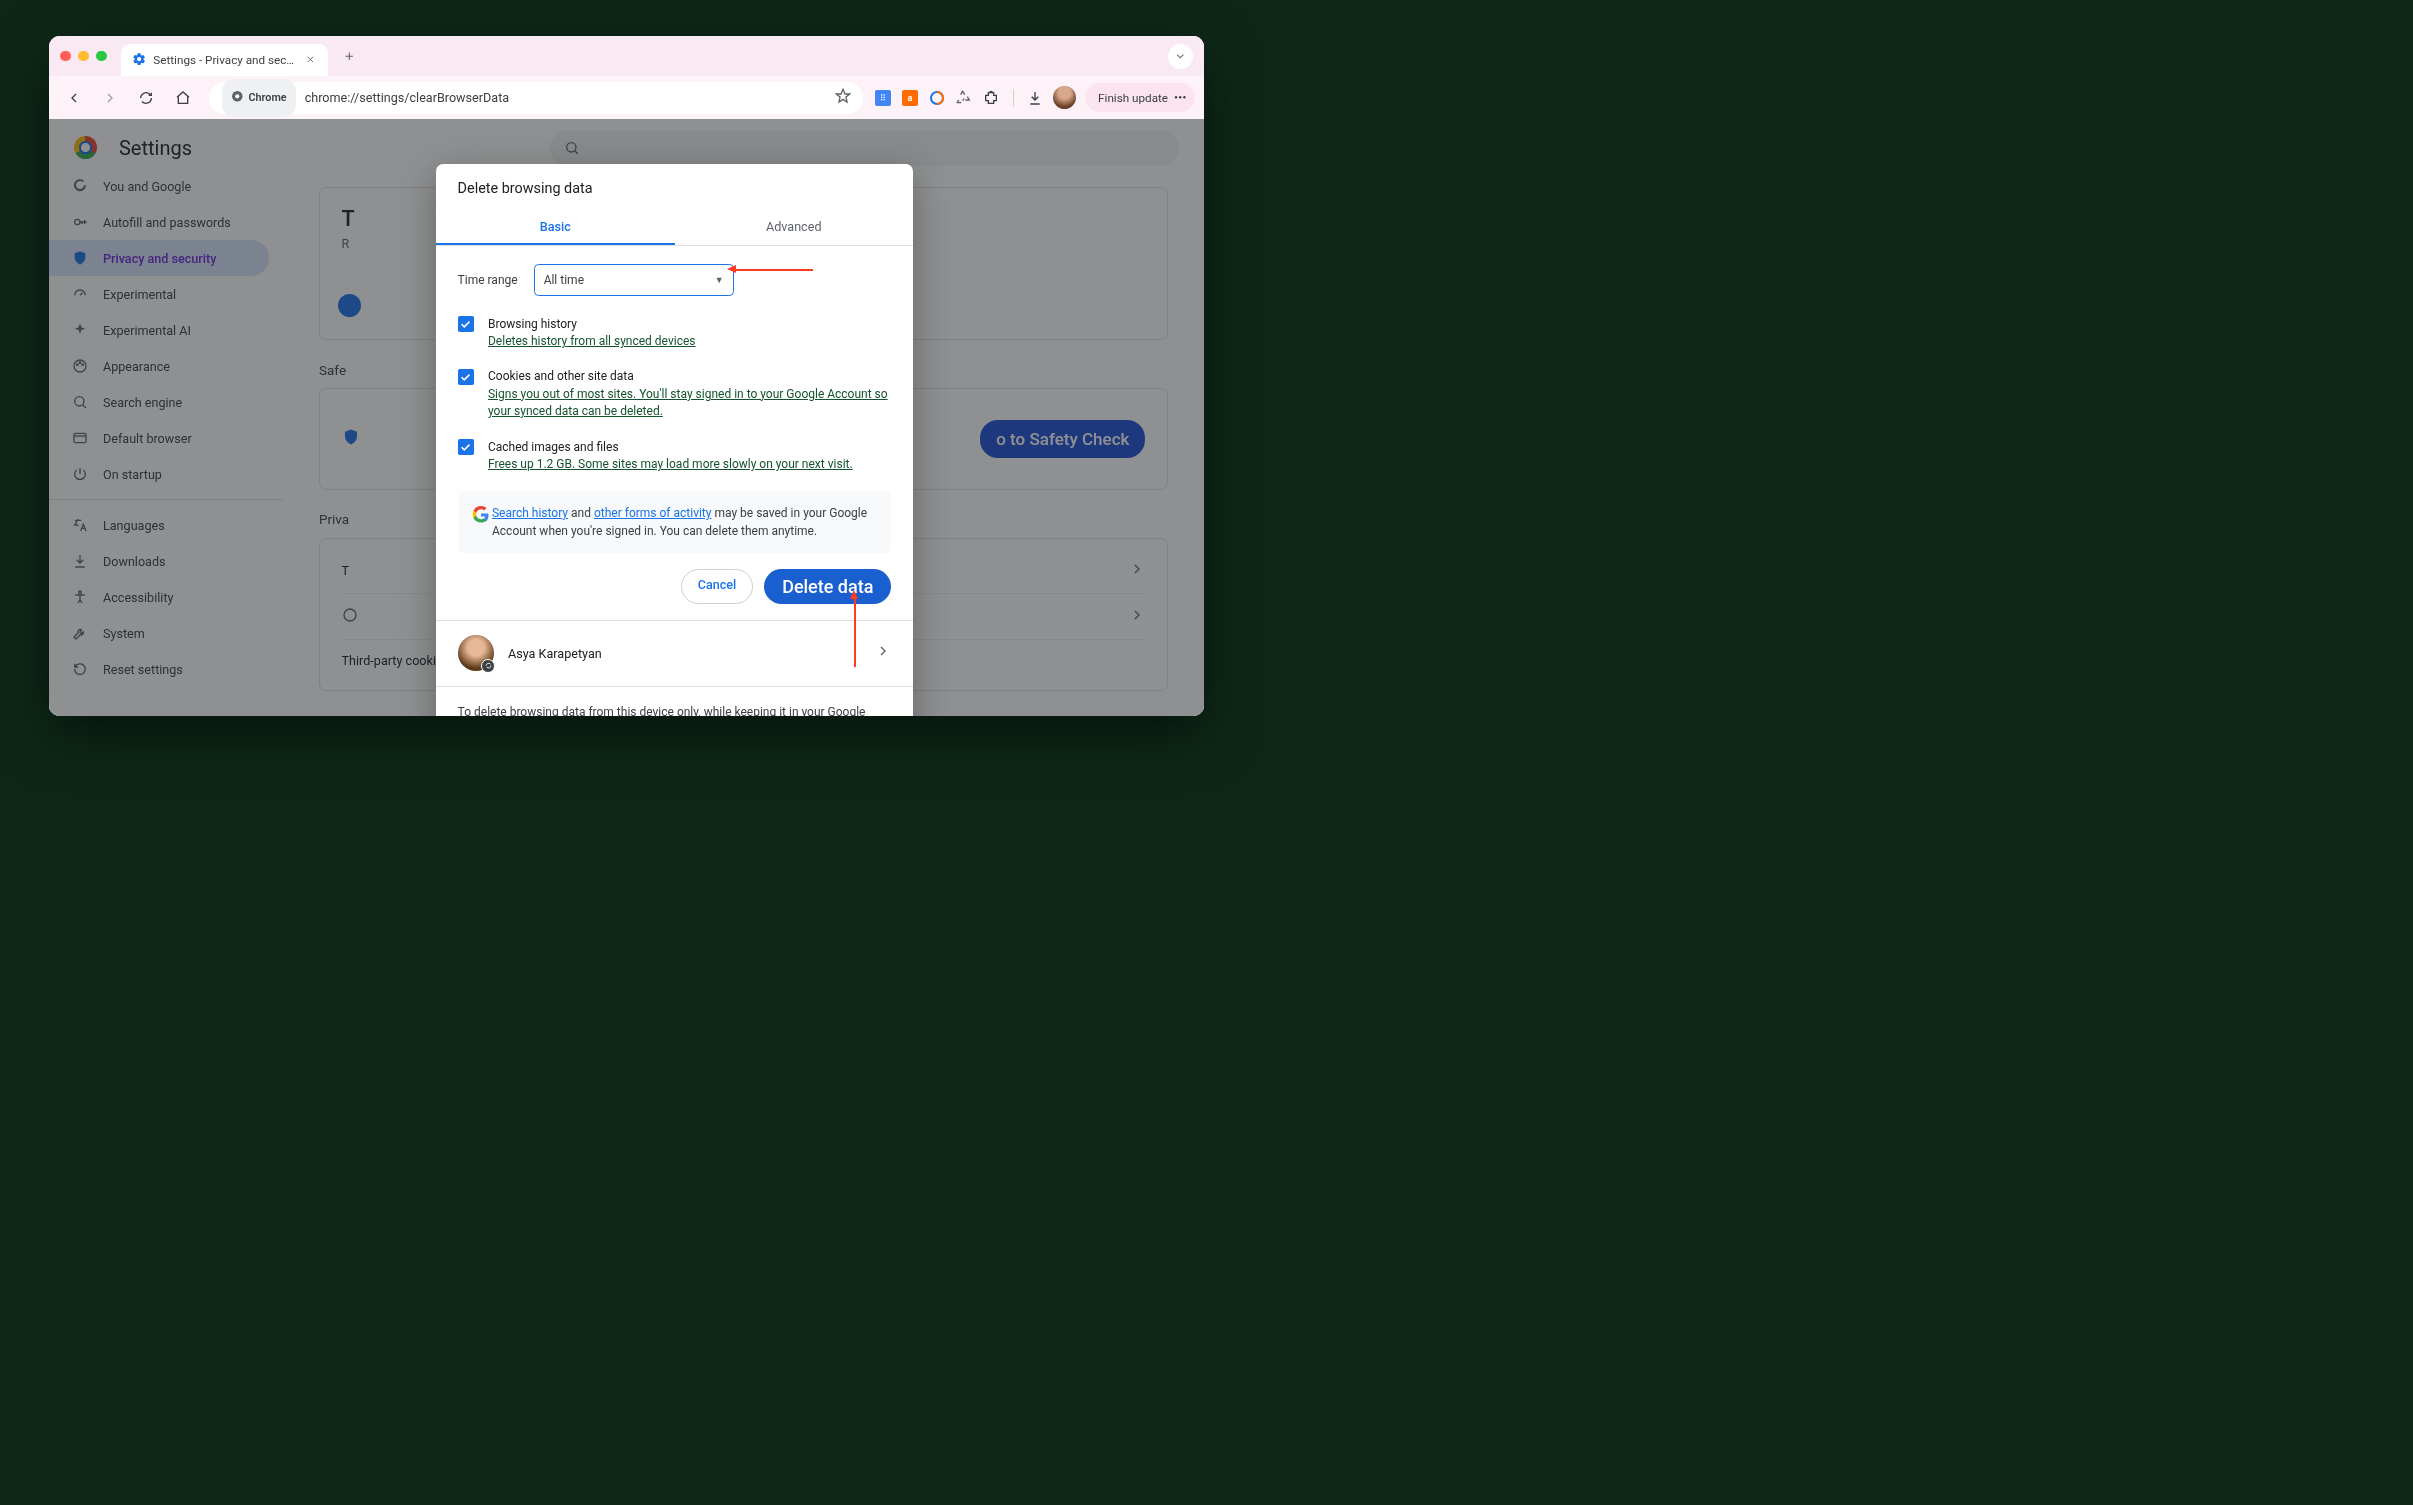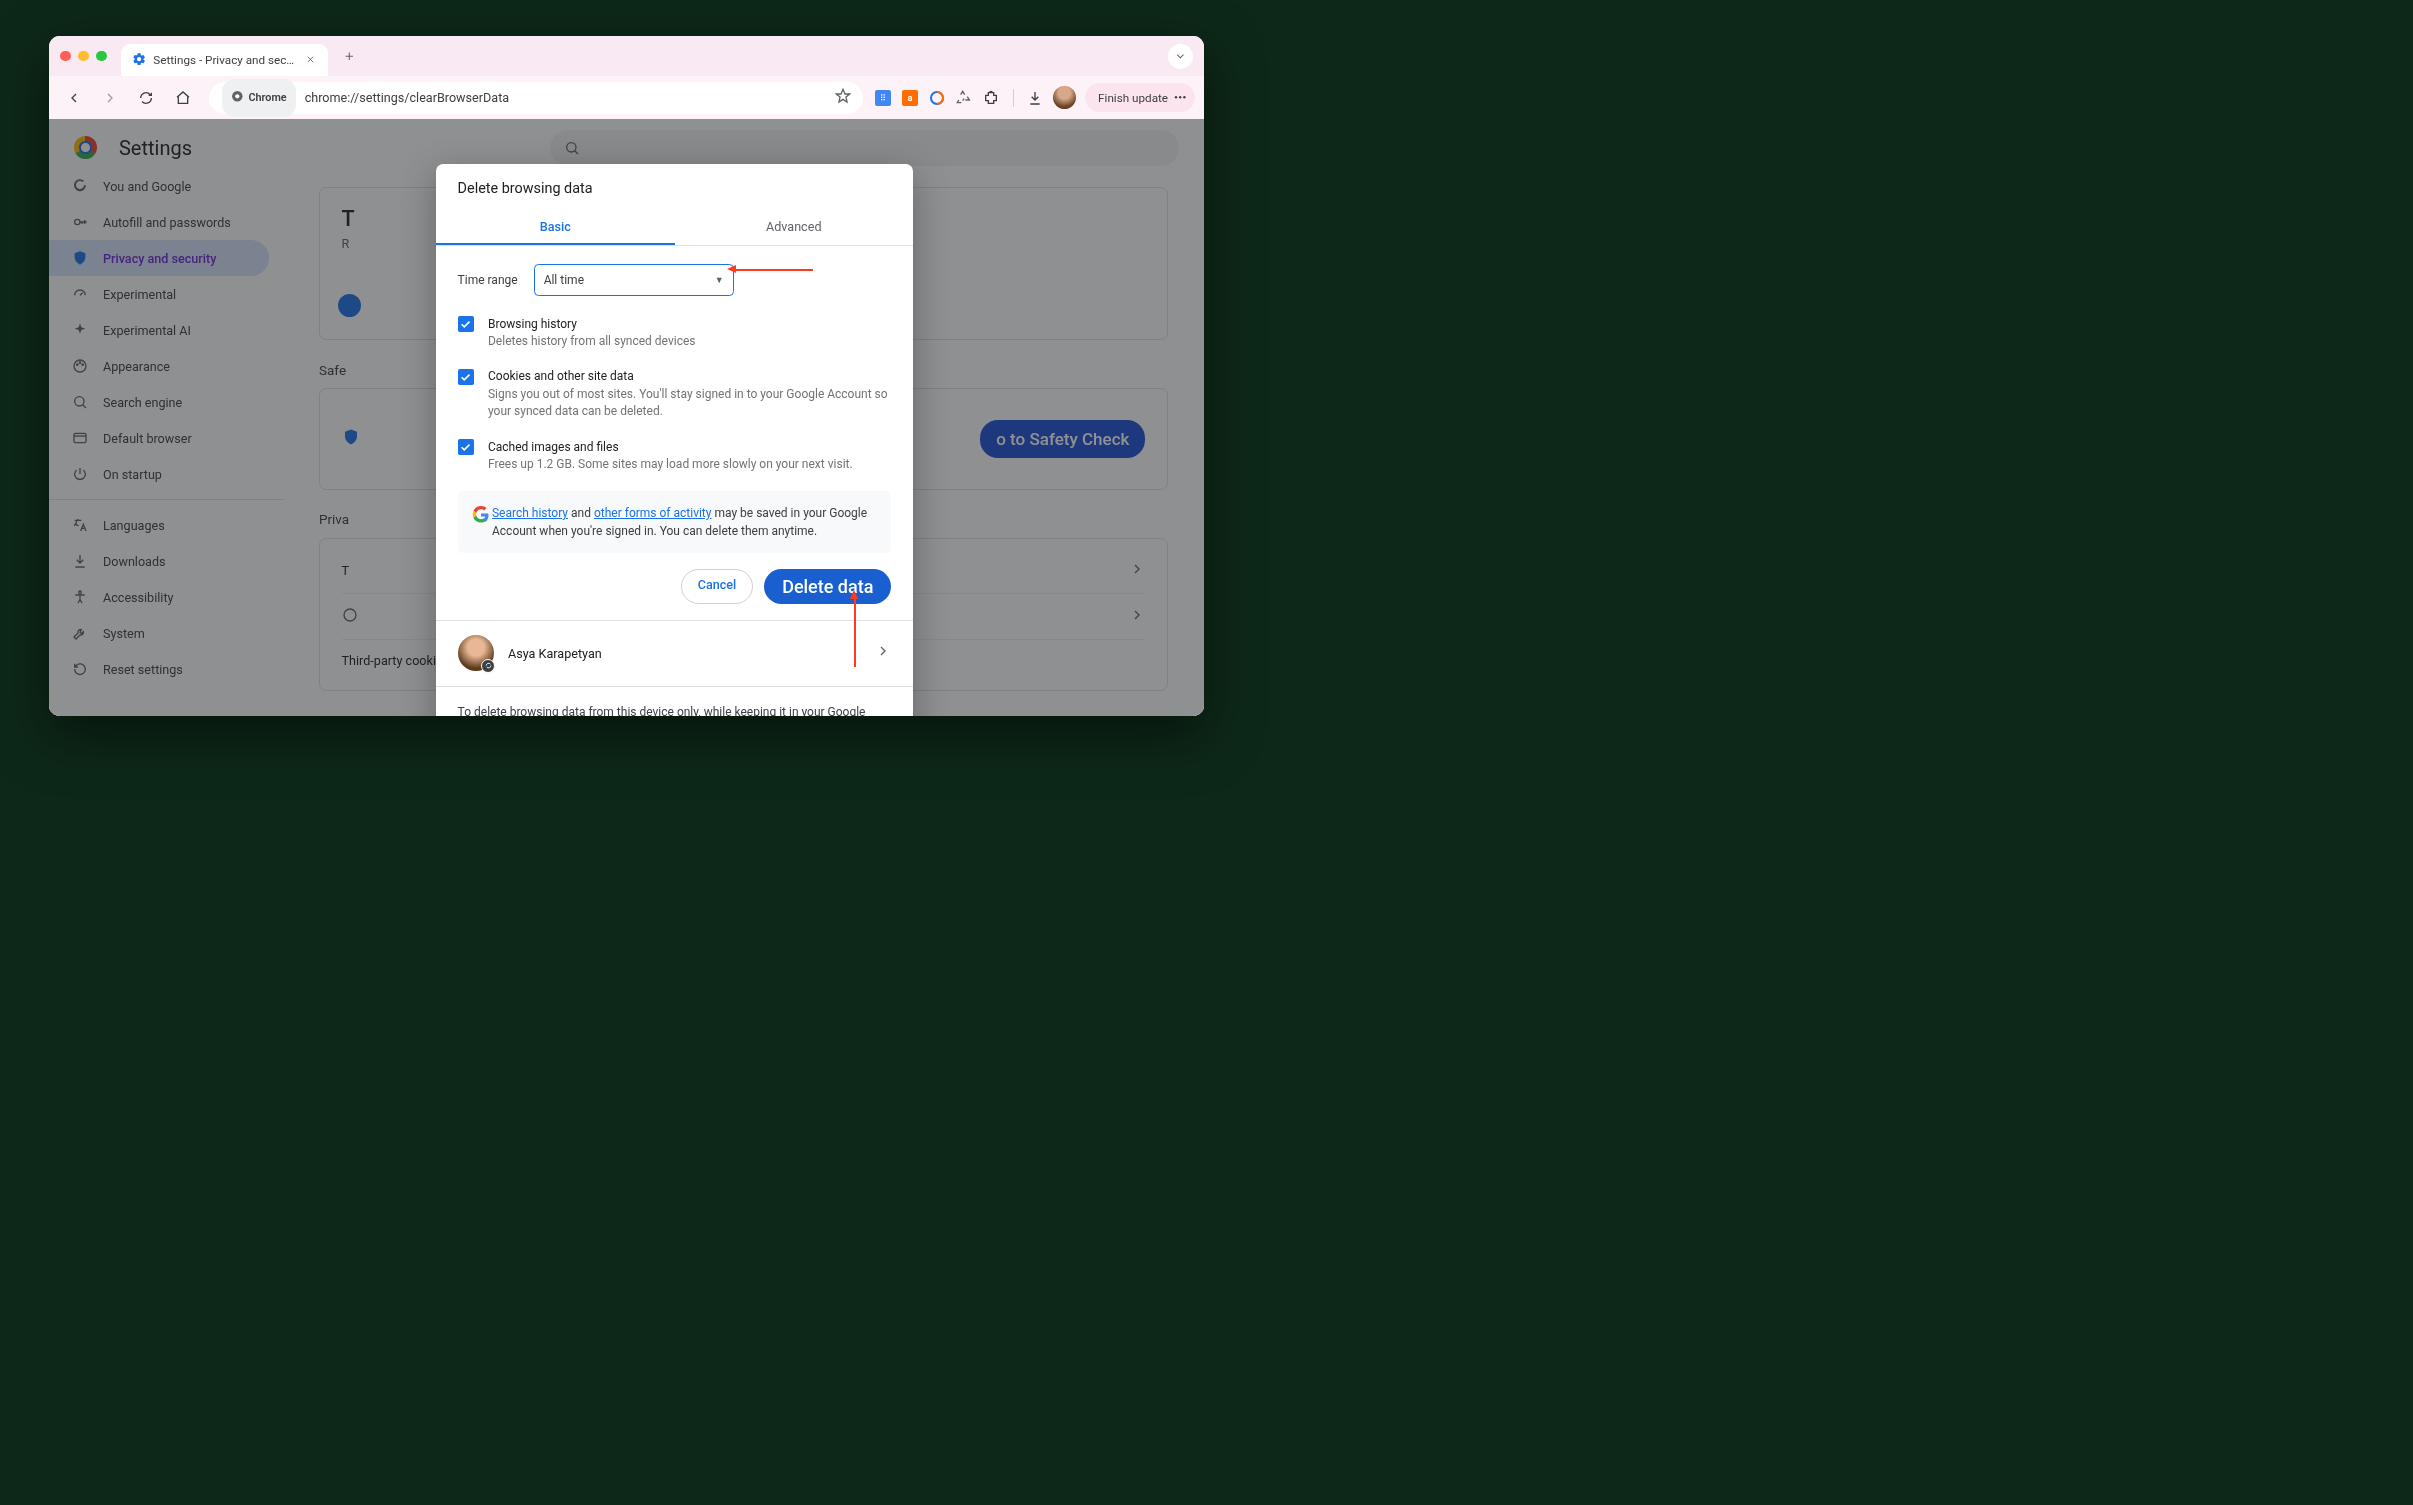--- a/index.html
+++ b/index.html
@@ -140,21 +140,21 @@
     border:1.8px solid #1a73e8; border-radius:4.5px; height:32px; width:200px;
     display:flex; align-items:center; padding:0 9px; font-size:12px; color:#3c4043;
     cursor:pointer;
   }
   .select .caret { margin-left:auto; color:#5f6368; font-size:9px; }
   .checkrow { display:flex; gap:14.4px; margin-bottom:18px; }
   .checkbox { width:16px; height:16px; background:#1a73e8; border-radius:1.8px; display:flex; align-items:center; justify-content:center; flex-shrink:0; margin-top:0.9px; cursor:pointer; }
   .checkbox svg { width:12.6px; height:12.6px; color:#fff; }
   .check-text { font-size:12px; line-height:1.45; }
   .check-title { color:#202124; }
-  .check-desc { color:#737373; }
+  .check-desc { color:#14532d;text-decoration:underline; }
   .infobox { background:#f8f9fa; border-radius:5.4px; padding:12.6px 14.4px; display:flex; gap:2px; font-size:12px; color:#3c4043; line-height:1.5; }
   .infobox a { color:#1a73e8; text-decoration:underline; cursor:pointer; }
   .glogo { width:18px; height:18px; flex-shrink:0; margin-top:1.8px; }
   .dlg-actions { display:flex; justify-content:flex-end; gap:10.8px; padding:0 21.6px 16px; }
   .btn-outline { border:0.9px solid #d0d0d0; background:#fff; color:#1a73e8; border-radius:18px; padding:7.2px 16px; font-size:12.6px; font-weight:500; cursor:pointer; }
   .btn-primary { background:#1a5fd0; color:#fff; border-radius:18px; padding:7.2px 18px; font-size:18px; font-weight:500; cursor:pointer; }
   .dlg-user { border-top:0.9px solid #e0e0e0; padding:14.4px 21.6px; display:flex; align-items:center; gap:14.4px; cursor:pointer; }
   .user-av { width:36px; height:36px; border-radius:50%; background: radial-gradient(circle at 50% 35%, #e8b896 28%, #5d3a1a 70%); position:relative; }
   .user-badge { position:absolute; right:-1.8px; bottom:-1.8px; width:14.4px; height:14.4px; background:#3c4043; border:1.8px solid #fff; border-radius:50%; display:flex; align-items:center; justify-content:center; }
   .user-badge svg { width:7.2px; height:7.2px; color:#fff; }

